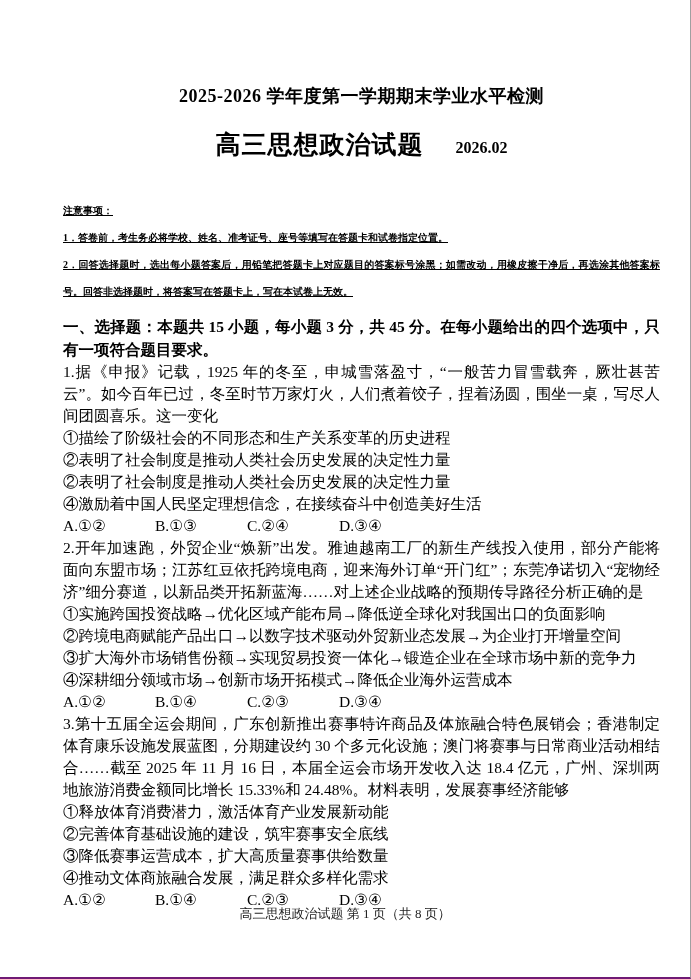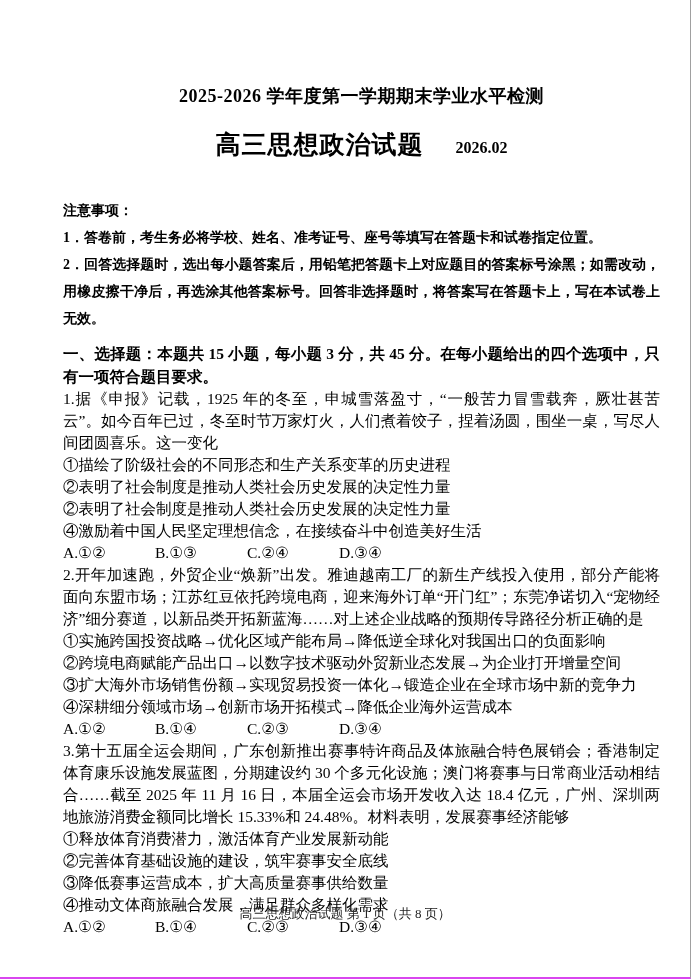--- a/index.html
+++ b/index.html
@@ -1,40 +1,40 @@
 <!DOCTYPE html>
 <html><head>
 <meta charset="utf-8">
 <style>
   html,body{margin:0;padding:0;background:#ffffff;}
   .page{
     box-sizing:border-box;
     width:691px;height:979px;
     background:#ffffff;
     border-right:1px solid #a0a0a0;
-    border-bottom:2px solid #d946ef;
+    border-bottom:2px solid #701a75;
     padding:84px 30px 0 63px;
     position:relative;
     color:#000;
     font-family:"Liberation Serif","DejaVu Serif",serif;
     overflow:hidden;
   }
   .h1{
     font-size:18px;font-weight:700;text-align:center;
     margin:0 0 20px 0;letter-spacing:0.5px;
   }
   .h2{
     text-align:center;margin:0 0 36px 0;white-space:nowrap;
   }
   .h2 .main-title{font-size:25px;font-weight:700;letter-spacing:1px;}
   .h2 .date{font-size:16px;font-weight:700;margin-left:32px;}
   p{margin:0;}
   .notice p{
-    font-size:14px;font-weight:700;line-height:27px;
-    text-align:justify;text-justify:inter-ideograph;
+    font-size:10px;font-weight:700;line-height:27px;
+    text-align:justify;text-justify:inter-ideograph;text-decoration:underline;
   }
   .section-heading{
     font-size:15.5px;font-weight:700;line-height:23px;
     text-align:justify;margin-top:10px;
   }
   .qtext{
     font-size:15.5px;line-height:22px;
     text-align:justify;text-justify:inter-ideograph;
   }
   .opts{

